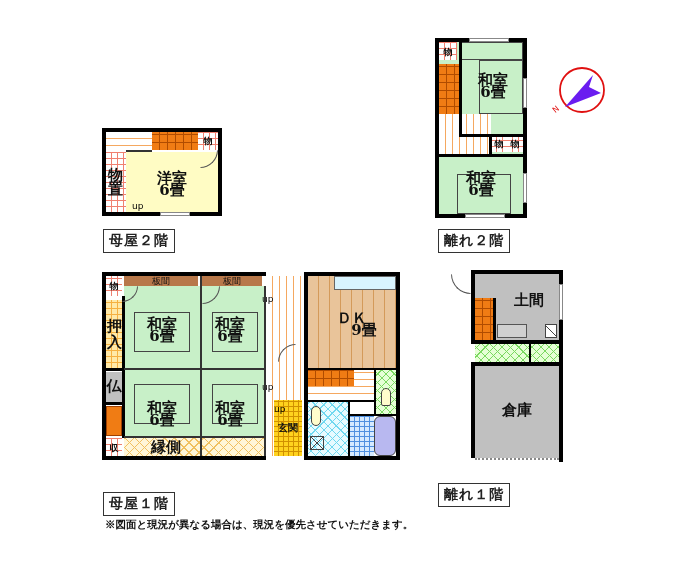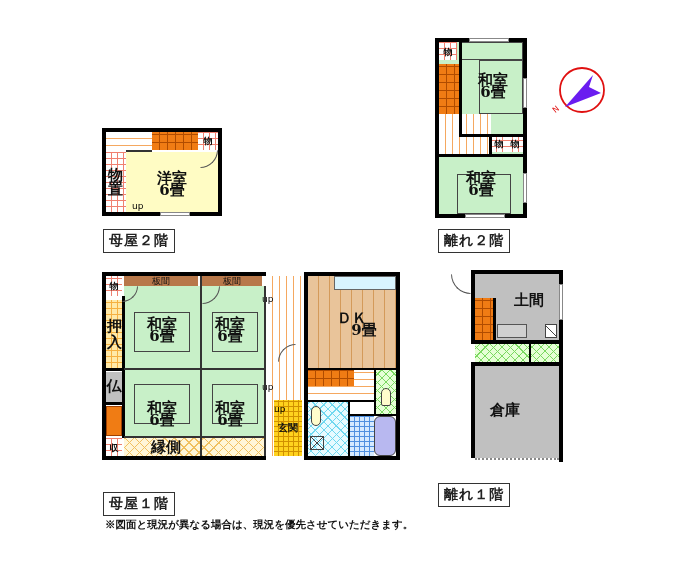--- a/index.html
+++ b/index.html
@@ -221,21 +221,21 @@
 
 <div class="abs" style="left:436px;top:270px;width:92px;height:192px;margin-left:35px;">
   <div class="room gray" style="left:4px;top:4px;width:84px;height:66px;"></div>
   <div class="lbl" style="left:40px;top:24px;width:36px;">土間</div>
   <div class="room stairs" style="left:4px;top:28px;width:20px;height:42px;"></div>
   <div class="abs" style="left:26px;top:54px;width:30px;height:14px;background:#d0d0d0;border:1px solid #555;"></div>
   <div class="abs" style="left:74px;top:54px;width:12px;height:14px;border:1px solid #444;background:#fff linear-gradient(45deg,transparent 46%,#444 46% 54%,transparent 54%);"></div>
   <div class="room cross-green" style="left:4px;top:74px;width:54px;height:18px;"></div>
   <div class="room cross-green" style="left:60px;top:74px;width:28px;height:18px;"></div>
   <div class="room gray" style="left:4px;top:96px;width:84px;height:92px;"></div>
-  <div class="lbl" style="left:14px;top:134px;width:40px;">倉庫</div>
+  <div class="lbl" style="left:26px;top:134px;width:40px;">倉庫</div>
 
   <div class="wall" style="left:0;top:0;width:92px;height:4px;"></div>
   <div class="wall" style="left:0;top:0;width:4px;height:70px;"></div>
   <div class="wall" style="left:88px;top:0;width:4px;height:192px;"></div>
   <div class="wall" style="left:0;top:70px;width:92px;height:4px;"></div>
   <div class="wall" style="left:0;top:92px;width:92px;height:4px;"></div>
   <div class="wall" style="left:0;top:92px;width:4px;height:96px;"></div>
   <div class="wall" style="left:22px;top:28px;width:3px;height:42px;"></div>
   <div class="wall" style="left:58px;top:74px;width:2px;height:18px;"></div>
   <div class="window" style="left:88px;top:14px;width:4px;height:36px;"></div>

